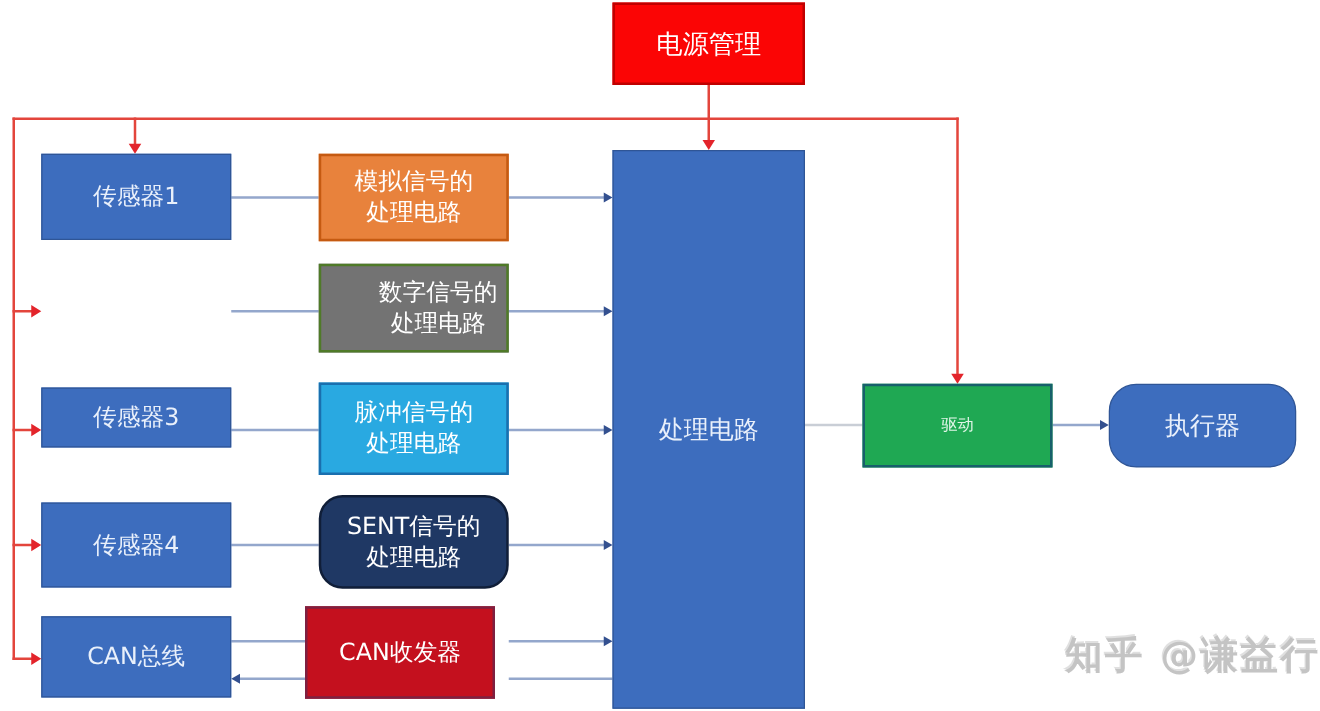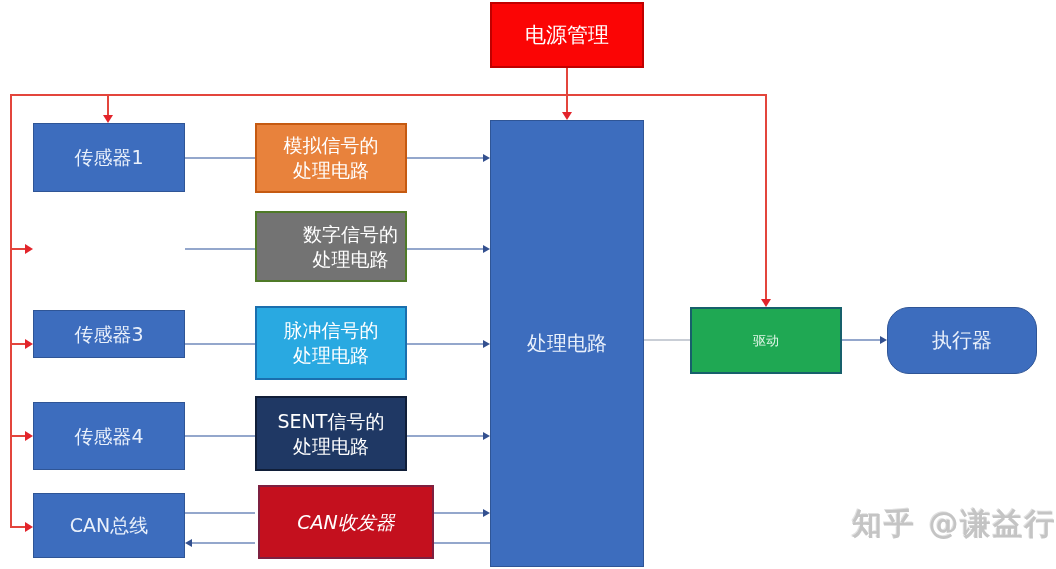--- a/index.html
+++ b/index.html
@@ -107,25 +107,25 @@
     <span>处理电路</span>
   </div>
   <div class="node green" style="left:255px;top:211px;width:152px;height:71px;">
     <span>数字信号的</span>
     <span>处理电路</span>
   </div>
   <div class="node cyan" style="left:255px;top:306px;width:152px;height:74px;">
     <span>脉冲信号的</span>
     <span>处理电路</span>
   </div>
-  <div class="node navy" style="left:255px;top:396px;width:152px;height:75px;">
+  <div class="node navy" style="left:255px;top:396px;width:152px;height:75px;border-radius:19px;">
     <span>SENT信号的</span>
     <span>处理电路</span>
   </div>
-  <div class="node darkred" style="left:258px;top:485px;width:176px;height:74px;font-style:italic;">
+  <div class="node darkred" style="left:244px;top:485px;width:152px;height:74px;">
     <span>CAN收发器</span>
   </div>
 
   <div class="node blue" style="left:490px;top:120px;width:154px;height:447px;font-size:20px;">
     <span>处理电路</span>
   </div>
 
   <div class="node emerald" style="left:690px;top:307px;width:152px;height:67px;font-size:13px;">
     <span>驱动</span>
   </div>

